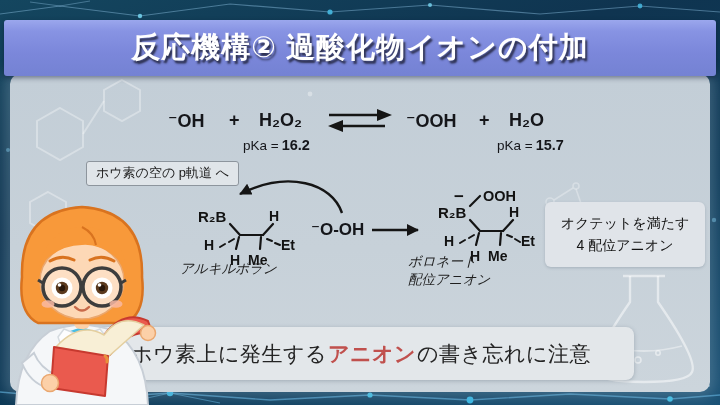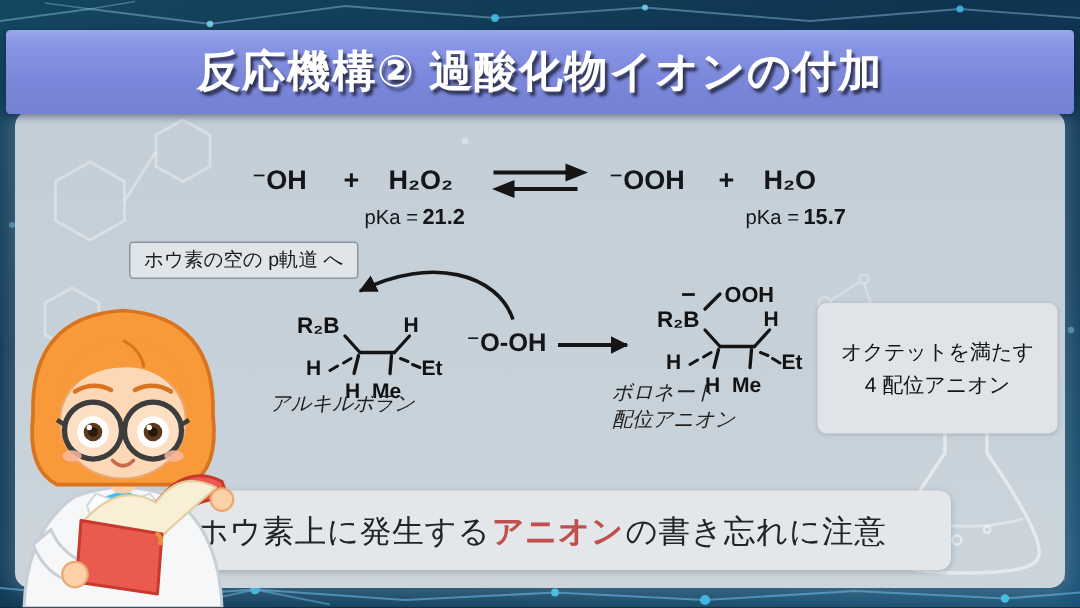--- a/index.html
+++ b/index.html
@@ -35,21 +35,21 @@
   .pka .pka-label{}
   .pka .pka-value{font-weight:bold;font-size:14.5px;margin-left:3px}
   
   .p-orbital-box{
     position:absolute;left:86px;top:161px;z-index:4;
     background:#e0e5e9;border:1px solid #8d959d;border-radius:3px;
     padding:2px 9px 3px;font-size:13px;color:#1a1a1a;white-space:nowrap;
   }
   .octet-box{
     position:absolute;left:545px;top:202px;width:152px;z-index:4;
-    background:#e0e4e9;border-radius:6px;padding:22px 4px;
+    background:#e0e4e9;border-radius:6px;padding:11px 4px;
     font-size:14px;line-height:1.55;text-align:center;color:#131313;
     box-shadow:0 1px 3px rgba(90,105,120,.3);
   }
   
   .struct{position:absolute;z-index:4}
   .struct text{font-family:"Liberation Sans","DejaVu Sans",sans-serif;font-weight:bold;fill:#121212}
   .caption{
     position:absolute;z-index:4;font-style:italic;font-size:13.5px;color:#1f1f1f;
     text-align:left;white-space:nowrap;
   }
@@ -125,21 +125,21 @@
   </div>
 
   <span class="formula" style="left:168px;top:110px">⁻OH</span>
   <span class="formula" style="left:229px;top:110px">+</span>
   <span class="formula" style="left:259px;top:110px">H₂O₂</span>
   <span class="formula" style="left:406px;top:110px">⁻OOH</span>
   <span class="formula" style="left:479px;top:110px">+</span>
   <span class="formula" style="left:509px;top:110px">H₂O</span>
 
   <span class="pka" style="left:243px;top:137px">
-    <span class="pka-label">pKa =</span><span class="pka-value">21.2</span>
+    <span class="pka-label">pKa =</span><span class="pka-value">16.2</span>
   </span>
   <span class="pka" style="left:497px;top:137px">
     <span class="pka-label">pKa =</span><span class="pka-value">15.7</span>
   </span>
 
   <div class="p-orbital-box">ホウ素の空の p軌道 へ</div>
 
   <svg class="struct" style="left:190px;top:197px" width="112" height="78" viewBox="0 0 112 78">
     <g stroke="#141414" stroke-width="2.2" stroke-linecap="round">
       <line x1="40" y1="27" x2="50" y2="38"></line>

